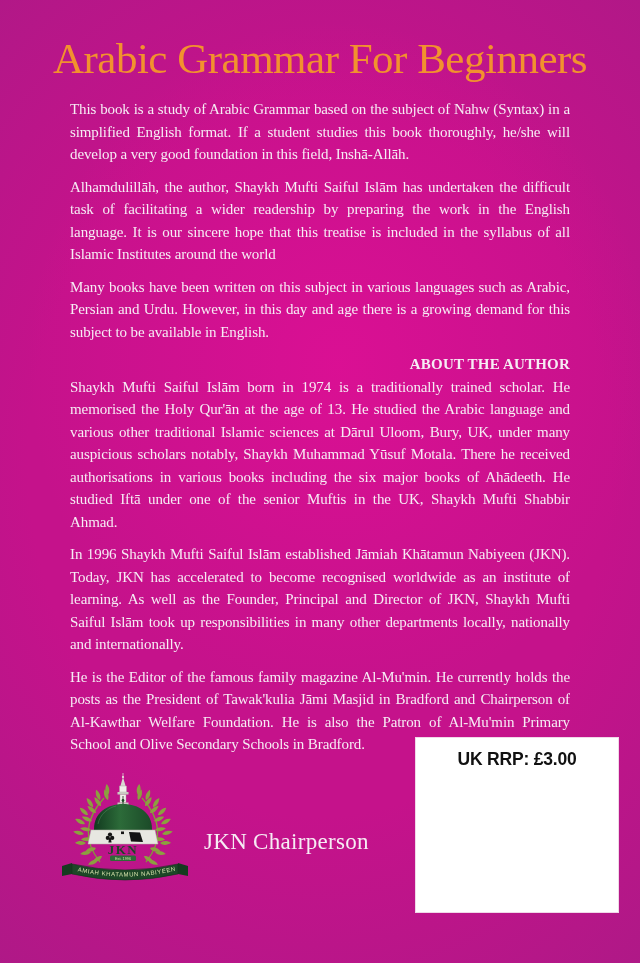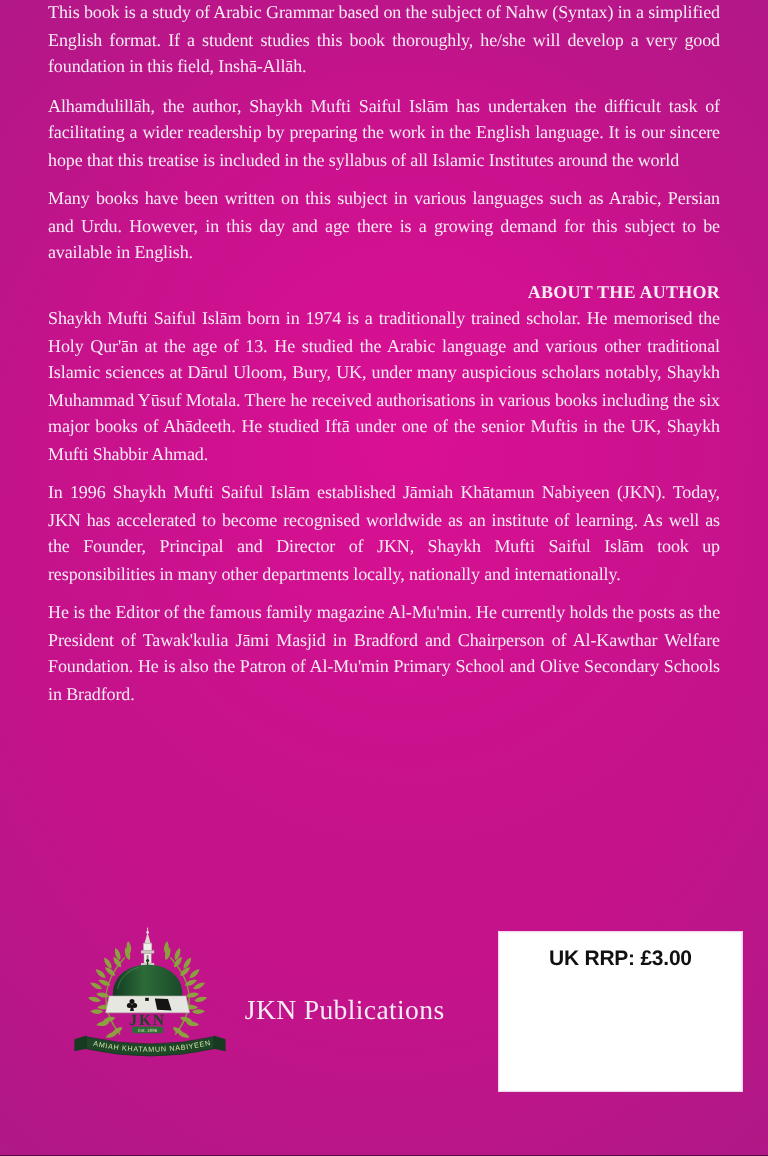--- a/index.html
+++ b/index.html
@@ -15,21 +15,21 @@
   h1.title{
     margin:34px 20px 15px;
     text-align:center;
     font-size:43px;
     font-weight:normal;
     letter-spacing:-0.5px;
     color:#f2912e;
     line-height:1.15;
   }
   .text-block{
-    padding:0 40px;
+    padding:0 70px;
     color:#f6ecf4;
     font-size:15px;
     line-height:22.5px;
     text-align:justify;
     letter-spacing:-0.1px;
   }
   .text-block p{margin:0 0 10px 0;}
   .text-block p.heading{
     margin:0;
     font-weight:bold;
@@ -43,42 +43,43 @@
   }
   .publisher{
     position:absolute;
     left:204px;top:829px;
     color:#f6ecf4;
     font-size:23px;
     letter-spacing:0.3px;
   }
   .price-box{
     position:absolute;
-    left:415px;top:776px;
-    width:204px;height:134px;
+    left:415px;top:737px;
+    width:204px;height:176px;
     background:#ffffff;
     border:1px solid #f0d7e8;
     box-sizing:border-box;
     text-align:center;
   }
   .price-box .price{
     display:inline-block;
     margin-top:11px;
     font-family:"Liberation Sans","DejaVu Sans",sans-serif;
     font-weight:bold;
     font-size:17.5px;
     color:#111111;
     letter-spacing:-0.2px;
   }
 </style>
 </head>
 <body>
 
 <div class="cover">
 
+  <h1 class="title">Arabic Grammar For Beginners</h1>
 
   <div class="text-block">
     <p>This book is a study of Arabic Grammar based on the subject of Nahw (Syntax) in a simplified English format. If a student studies this book thoroughly, he/she will develop a very good foundation in this field, Inshā-Allāh.</p>
     <p>Alhamdulillāh, the author, Shaykh Mufti Saiful Islām has undertaken the difficult task of facilitating a wider readership by preparing the work in the English language. It is our sincere hope that this treatise is included in the syllabus of all Islamic Institutes around the world</p>
     <p>Many books have been written on this subject in various languages such as Arabic, Persian and Urdu. However, in this day and age there is a growing demand for this subject to be available in English.</p>
     <p class="heading">ABOUT THE AUTHOR</p>
     <p>Shaykh Mufti Saiful Islām born in 1974 is a traditionally trained scholar. He memorised the Holy Qur'ān at the age of 13. He studied the Arabic language and various other traditional Islamic sciences at Dārul Uloom, Bury, UK, under many auspicious scholars notably, Shaykh Muhammad Yūsuf Motala. There he received authorisations in various books including the six major books of Ahādeeth. He studied Iftā under one of the senior Muftis in the UK, Shaykh Mufti Shabbir Ahmad.</p>
     <p>In 1996 Shaykh Mufti Saiful Islām established Jāmiah Khātamun Nabiyeen (JKN). Today, JKN has accelerated to become recognised worldwide as an institute of learning. As well as the Founder, Principal and Director of JKN, Shaykh Mufti Saiful Islām took up responsibilities in many other departments locally, nationally and internationally.</p>
     <p>He is the Editor of the famous family magazine Al-Mu'min. He currently holds the posts as the President of Tawak'kulia Jāmi Masjid in Bradford and Chairperson of Al-Kawthar Welfare Foundation. He is also the Patron of Al-Mu'min Primary School and Olive Secondary Schools in Bradford.</p>
   </div>
@@ -153,19 +154,19 @@
     <g>
       <polygon points="12,91 2,94 2,104 12,102" fill="#163b20"></polygon>
       <polygon points="118,91 128,94 128,104 118,102" fill="#163b20"></polygon>
       <path d="M12,92 Q65,104 118,92 L118,102 Q65,114 12,102 Z" fill="#1d4727" stroke="#14341d" stroke-width="0.6"></path>
       <text font-size="6" letter-spacing="0.6" fill="#d6e2ac" font-family="Liberation Sans, DejaVu Sans, sans-serif">
         <textPath href="#bannerArc" startOffset="50%" text-anchor="middle">JAMIAH KHATAMUN NABIYEEN</textPath>
       </text>
     </g>
   </svg>
 
-  <div class="publisher">JKN Publications</div>
+  <div class="publisher">JKN Chairperson</div>
 
   <div class="price-box">
     <span class="price">UK RRP: £3.00</span>
   </div>
 
 </div>
 
 </body></html>

